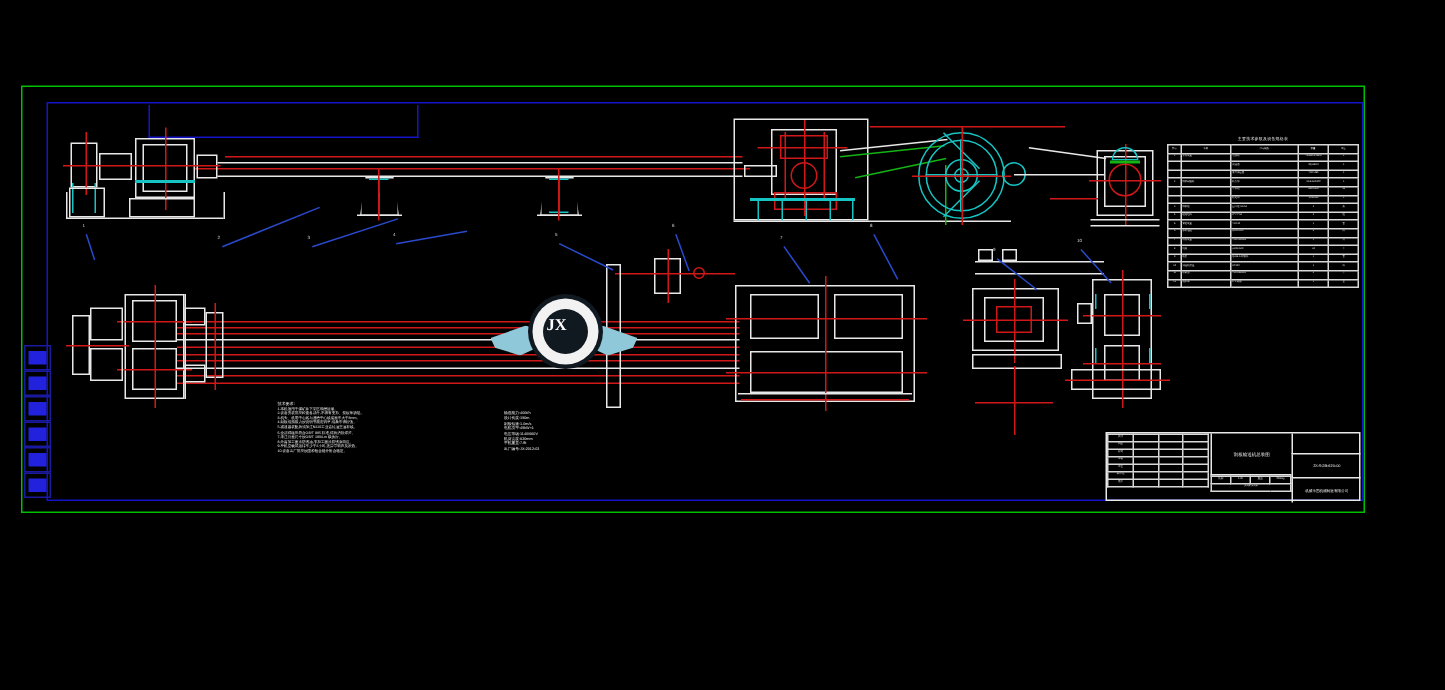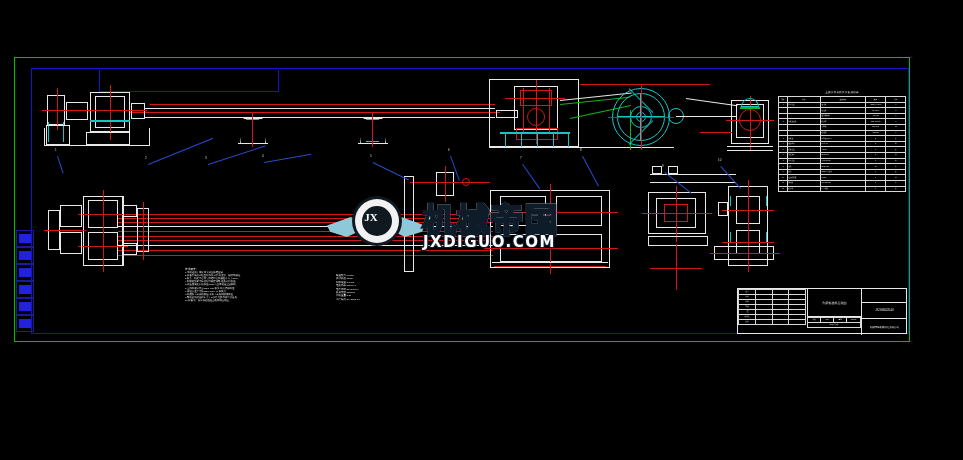--- a/index.html
+++ b/index.html
@@ -498,19 +498,15 @@
 
   <div class="wm">
     <div class="wm-emblem">
       <div class="wm-wingL"></div>
       <div class="wm-wingR"></div>
       <div class="wm-gear">
           <div class="wm-gear-in"></div>
         </div>
       <div class="wm-jx">JX</div>
     </div>
-    <div class="wm-text">
-      <div class="wm-cn">机械帝国</div>
-      <div class="wm-en">JXDIGUO.COM</div>
-    </div>
   </div>
 
 </div>
 
 </body></html>

